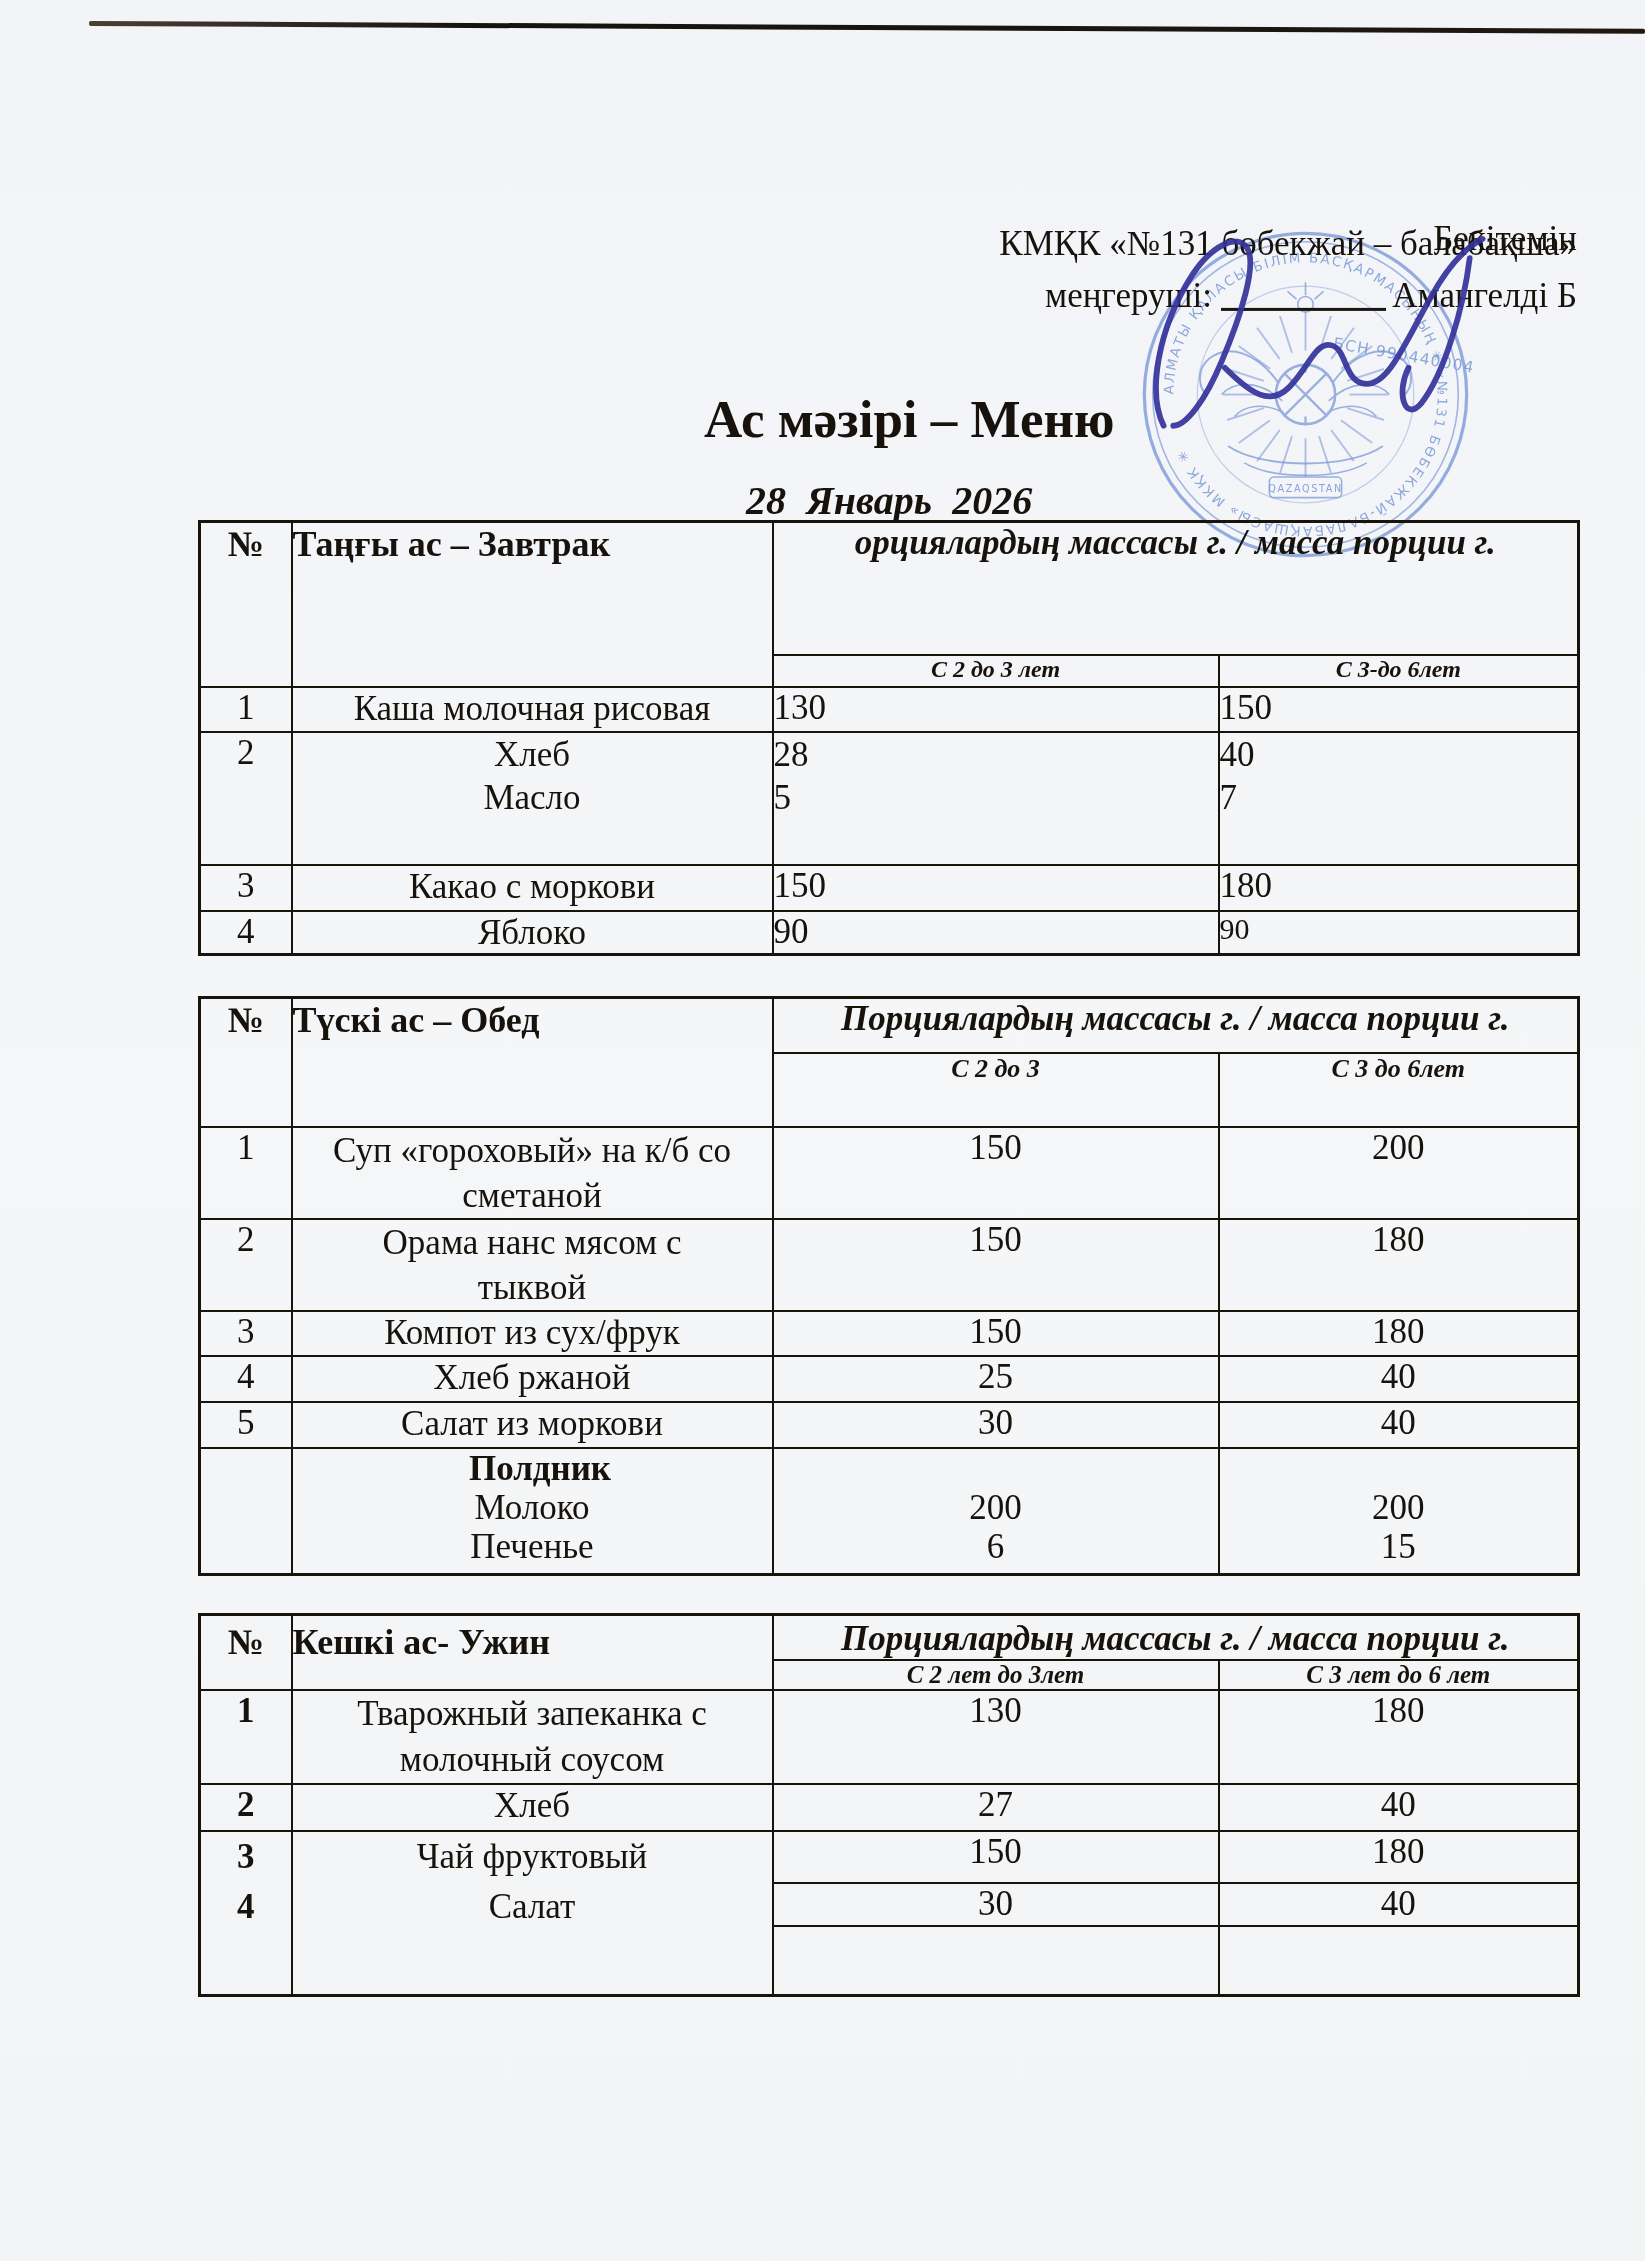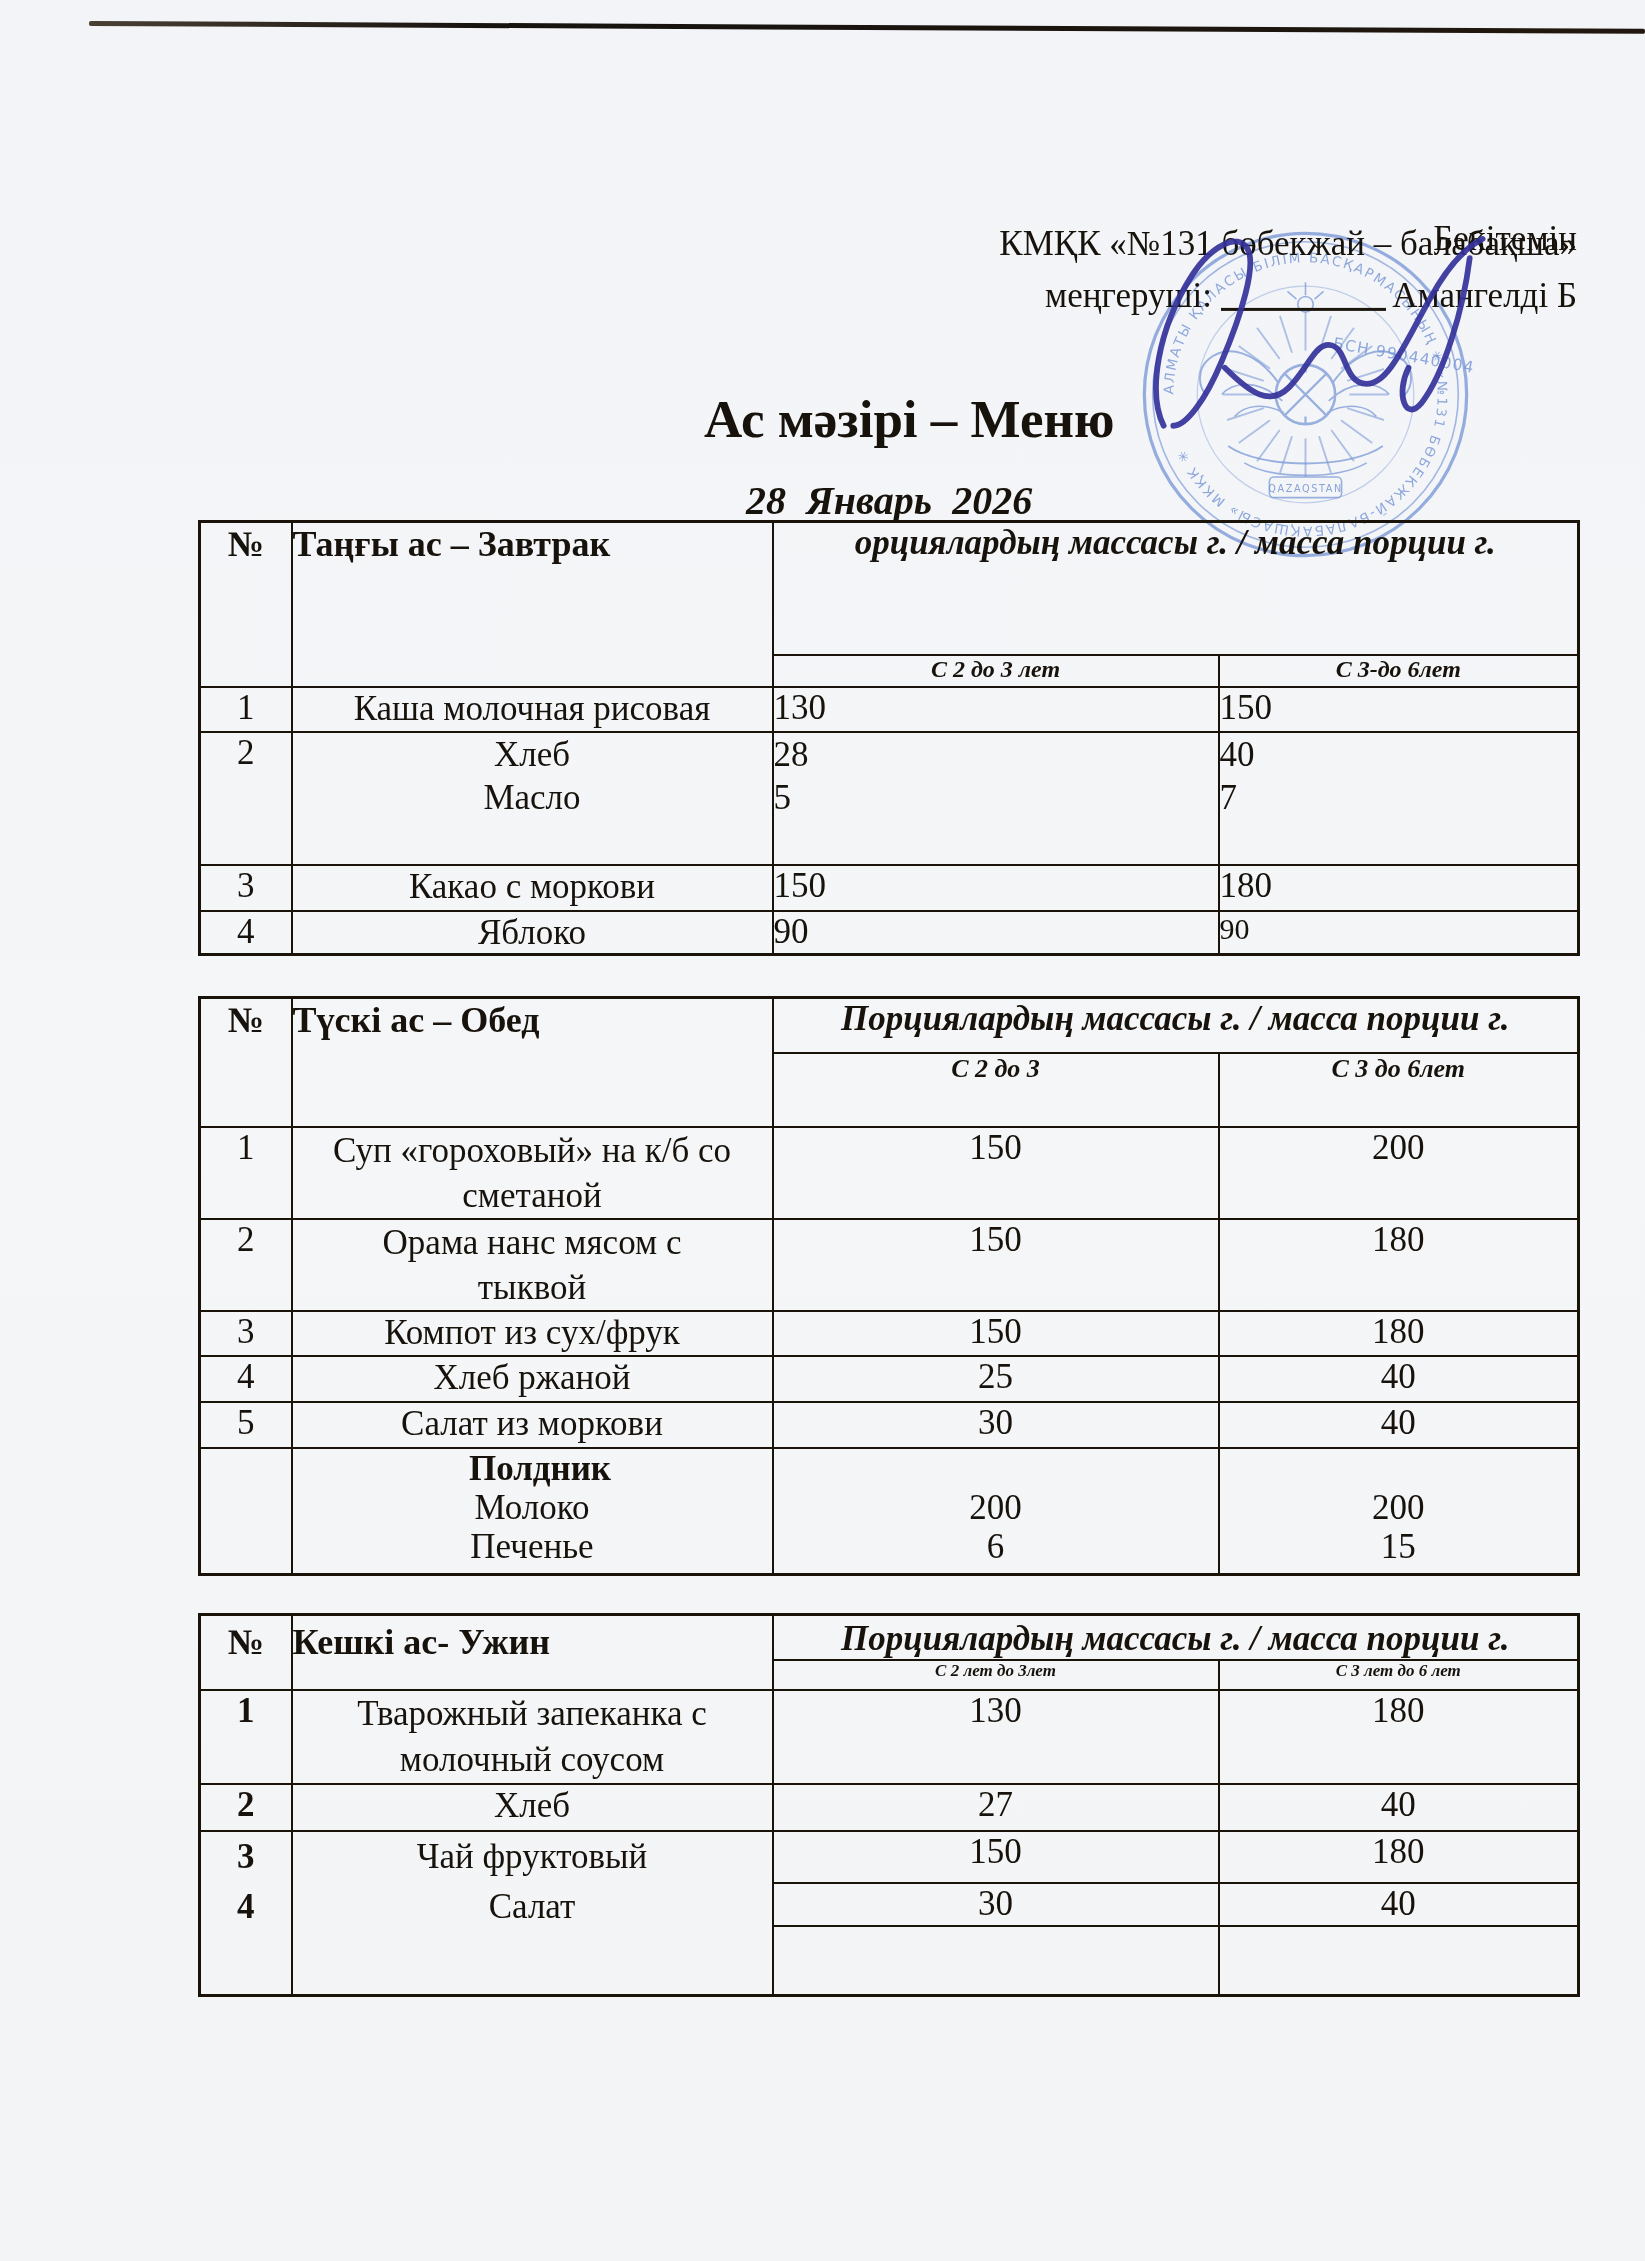--- a/index.html
+++ b/index.html
@@ -35,21 +35,21 @@
   table.menu td { border:2.6px solid #191309; vertical-align:top; padding:0; overflow:hidden; }
 
   .numh  { font-weight:bold; font-size:36px; text-align:center; padding-top:9px; }
   .nameh { font-weight:bold; font-size:36px; text-align:left; padding-top:7.7px; }
   .mass  { font-weight:bold; font-style:italic; font-size:35px; text-align:center; }
   .mass-tall { padding-top:13px; }   
   .mass-mid  { padding-top:6.4px; }   
   .age   { font-weight:bold; font-style:italic; text-align:center; }
   .age-t1{ font-size:24px; padding-top:3.2px; }
   .age-t2{ font-size:26px; padding-top:6.4px; }
-  .age-t3{ font-size:17px; padding-top:1.3px; }
+  .age-t3{ font-size:25px; padding-top:1.3px; }
 
   .num   { font-size:35px; text-align:center; padding-top:5.2px; }
   .num-b { font-weight:bold; }
   .name  { font-size:35px; line-height:41px; padding:5.2px 6.4px 0 10.3px; text-align:center; }
   .val-l { font-size:35px; text-align:left; padding:5.2px 0 0 17px; }  
   .val-c { font-size:35px; text-align:center; padding-top:5.2px; }     
   .pt12  { padding-top:7.7px; }
   .small { font-size:30px; }
 
   .ln61 { height:39px; line-height:39px; }

